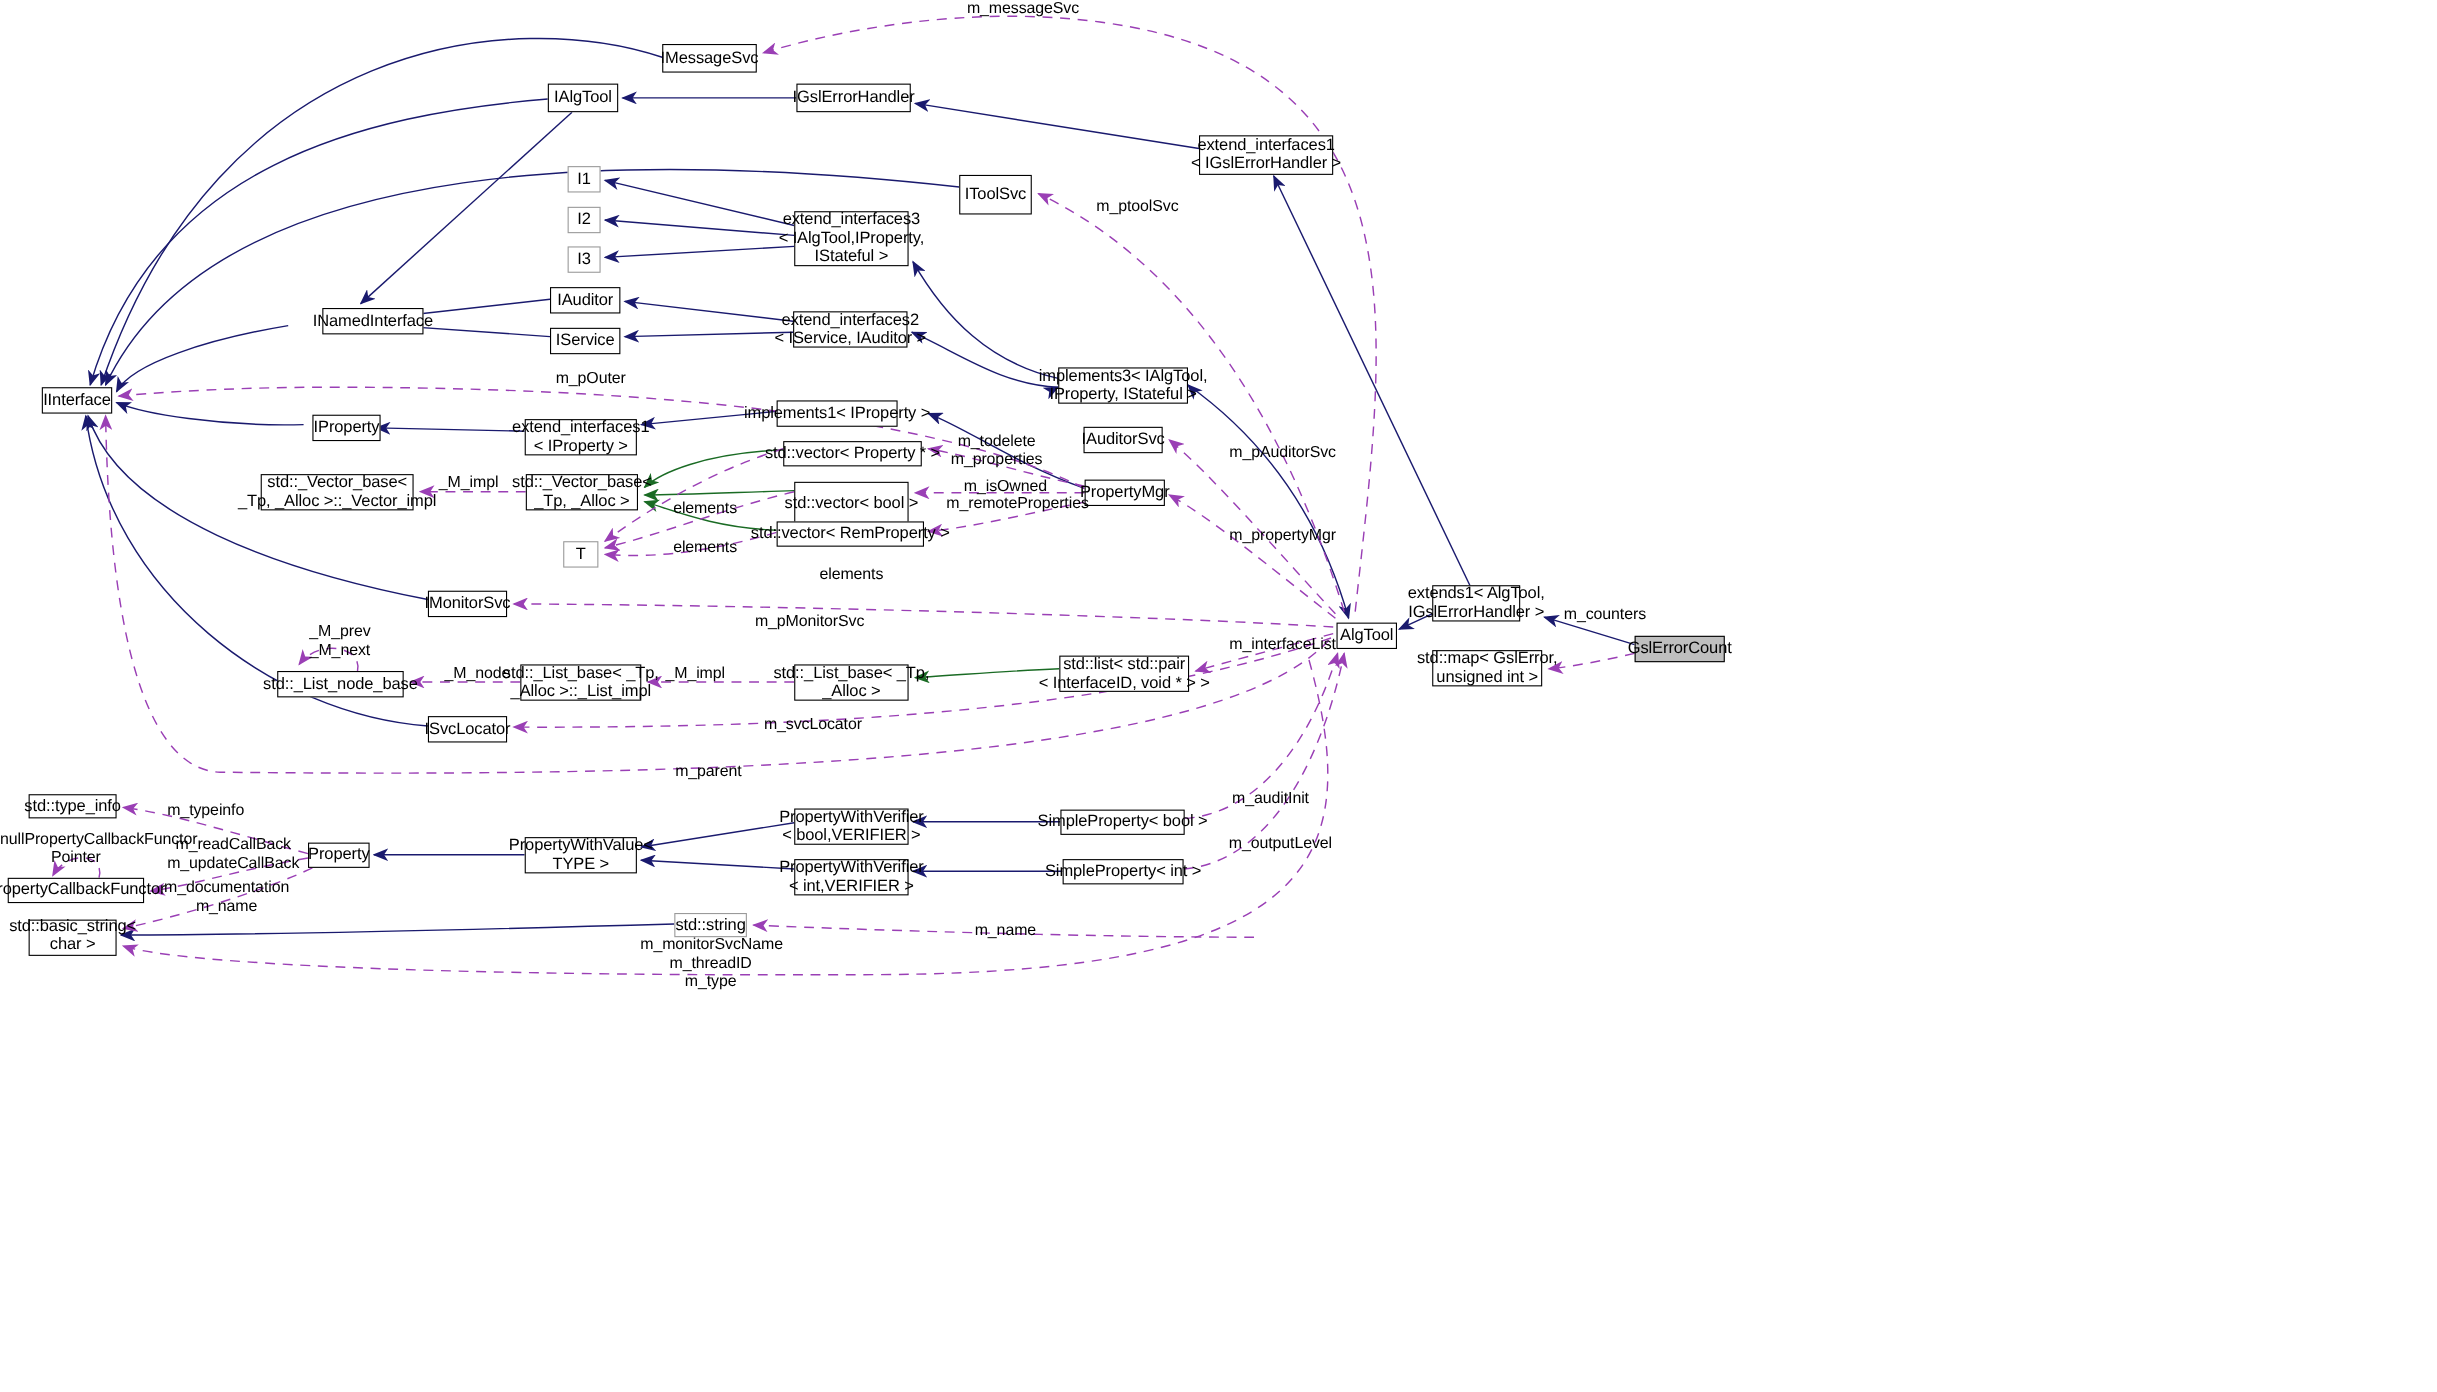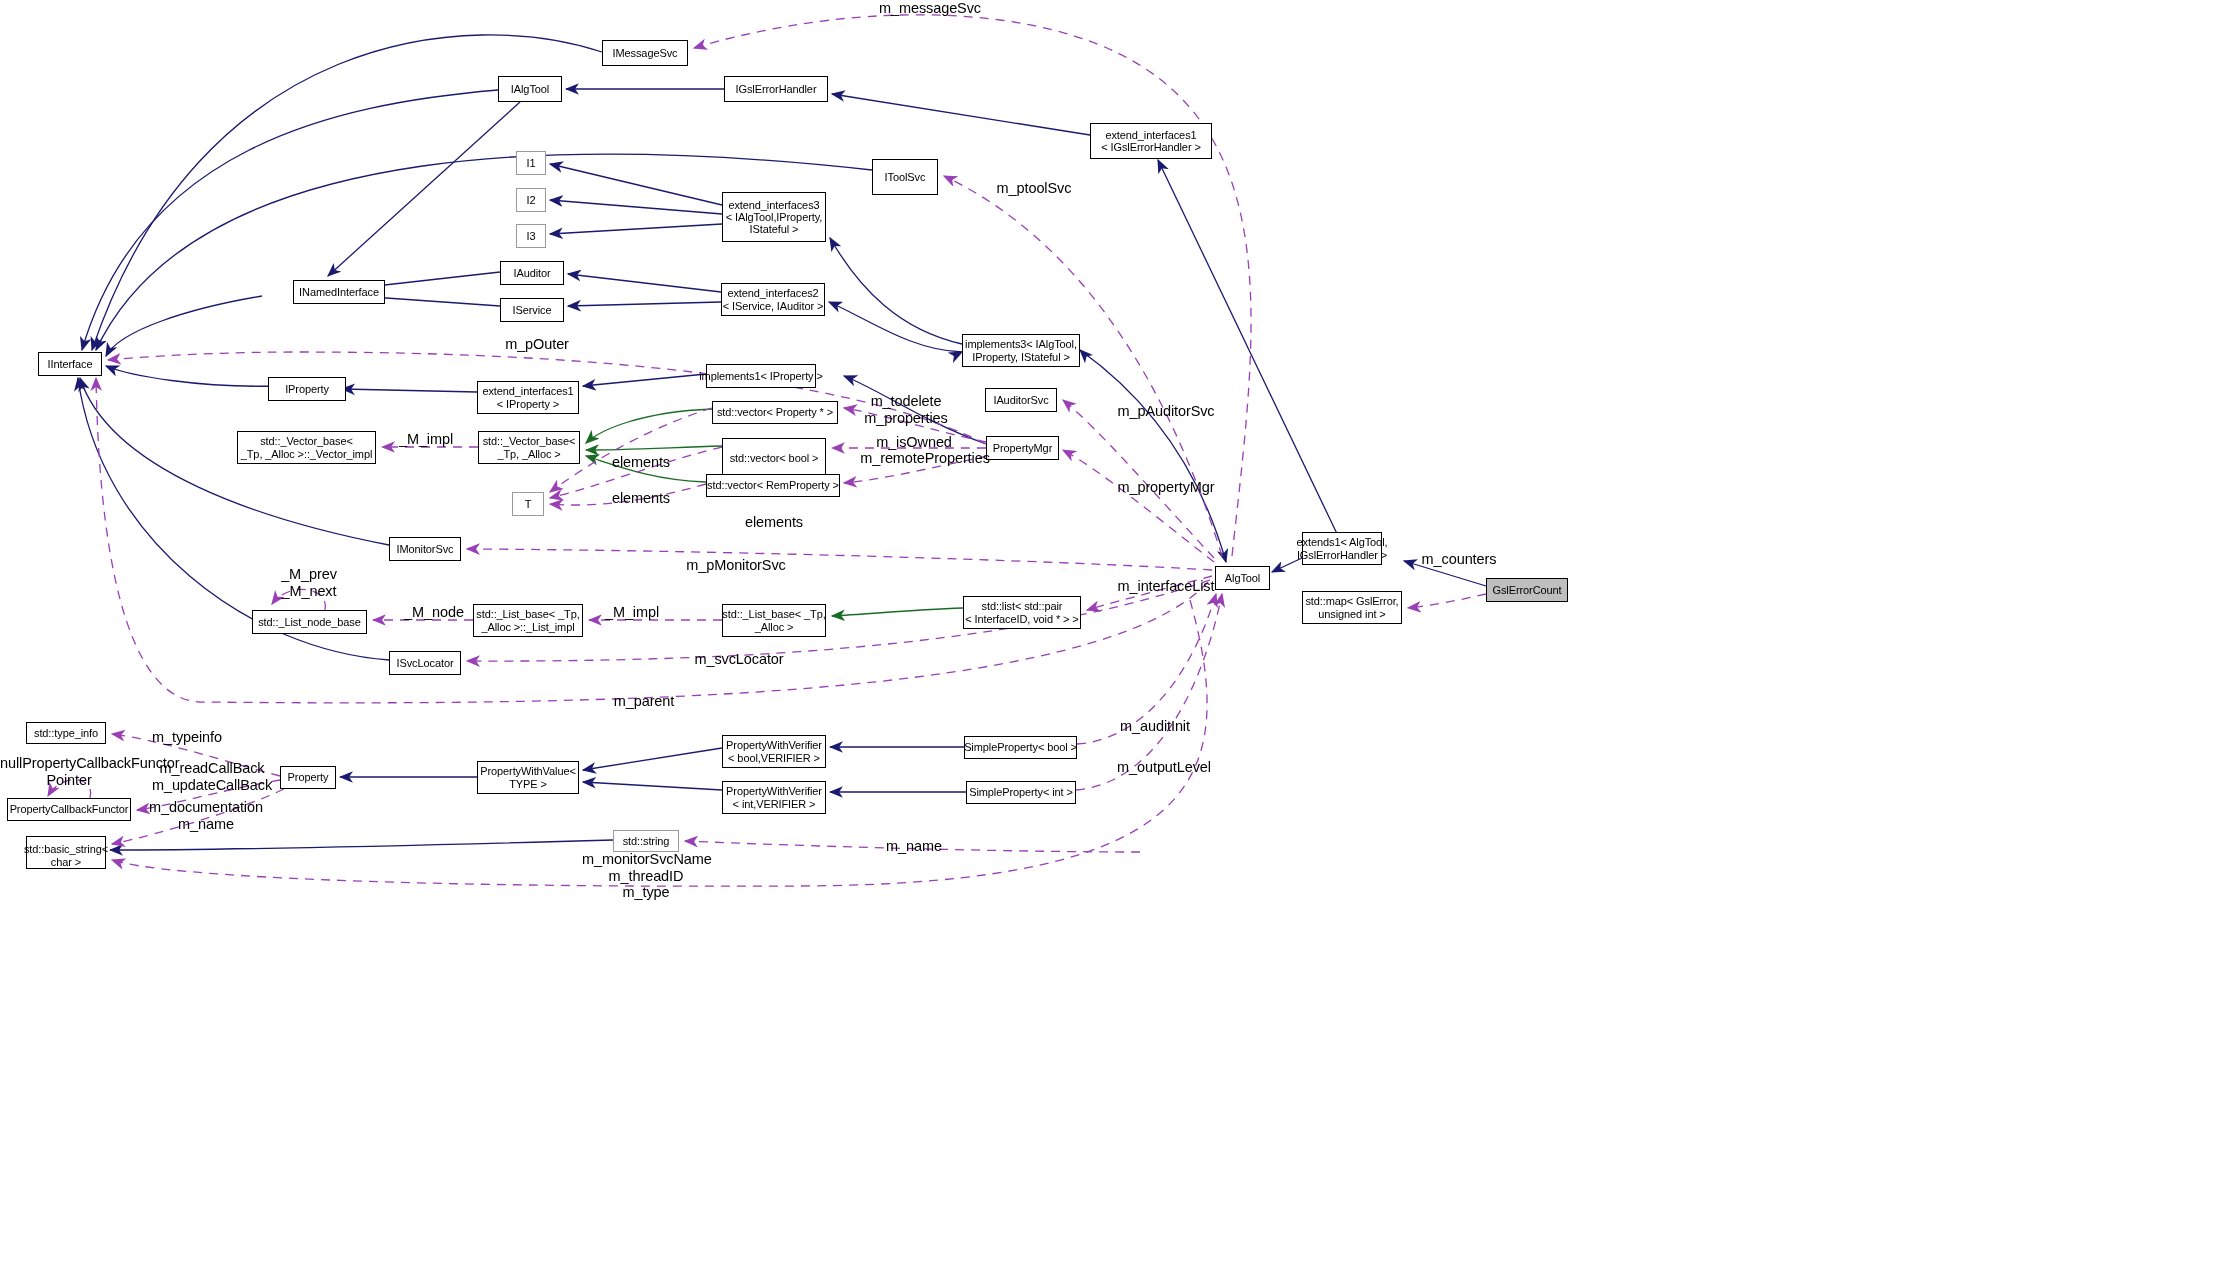--- a/index.html
+++ b/index.html
@@ -24,21 +24,21 @@
   }
   .node-box {
     position: absolute;
     box-sizing: border-box;
     background: #ffffff;
     border: 1px solid #000000;
     display: flex;
     align-items: center;
     justify-content: center;
     text-align: center;
-    font-size: 11px;
+    font-size: 15px;
     line-height: 1.12;
     color: #000000;
     white-space: pre;
     letter-spacing: -0.1px;
   }
   .node-box.grey-border {
     border-color: #9a9a9a;
   }
   .node-box.highlight {
     background: #bfbfbf;
@@ -222,21 +222,21 @@
 IStateful &gt;</span></div>
   <div class="node-box grey-border" style="left:516px;top:224px;width:30px;height:24px;"><span>I3</span></div>
   <div class="node-box" style="left:500px;top:261px;width:64px;height:24px;"><span>IAuditor</span></div>
   <div class="node-box" style="left:262px;top:280px;width:92px;height:24px;margin-left:31px;"><span>INamedInterface</span></div>
   <div class="node-box" style="left:721px;top:283px;width:104px;height:33px;"><span>extend_interfaces2
 &lt; IService, IAuditor &gt;</span></div>
   <div class="node-box" style="left:500px;top:298px;width:64px;height:24px;"><span>IService</span></div>
   <div class="node-box" style="left:962px;top:334px;width:118px;height:33px;"><span>implements3&lt; IAlgTool,
 IProperty, IStateful &gt;</span></div>
   <div class="node-box" style="left:38px;top:352px;width:64px;height:24px;"><span>IInterface</span></div>
-  <div class="node-box" style="left:268px;top:377px;width:78px;height:24px;text-align:center;"><span>IProperty</span></div>
+  <div class="node-box" style="left:284px;top:377px;width:62px;height:24px;text-align:center;"><span>IProperty</span></div>
   <div class="node-box" style="left:706px;top:364px;width:110px;height:24px;"><span>implements1&lt; IProperty &gt;</span></div>
   <div class="node-box" style="left:477px;top:381px;width:102px;height:33px;"><span>extend_interfaces1
 &lt; IProperty &gt;</span></div>
   <div class="node-box" style="left:985px;top:388px;width:72px;height:24px;"><span>IAuditorSvc</span></div>
   <div class="node-box" style="left:712px;top:401px;width:126px;height:23px;"><span>std::vector&lt; Property * &gt;</span></div>
   <div class="node-box" style="left:237px;top:431px;width:139px;height:33px;"><span>std::_Vector_base&lt;
 _Tp, _Alloc &gt;::_Vector_impl</span></div>
   <div class="node-box" style="left:478px;top:431px;width:102px;height:33px;"><span>std::_Vector_base&lt;
 _Tp, _Alloc &gt;</span></div>
   <div class="node-box" style="left:722px;top:438px;width:104px;height:40px;"><span>std::vector&lt; bool &gt;</span></div>

